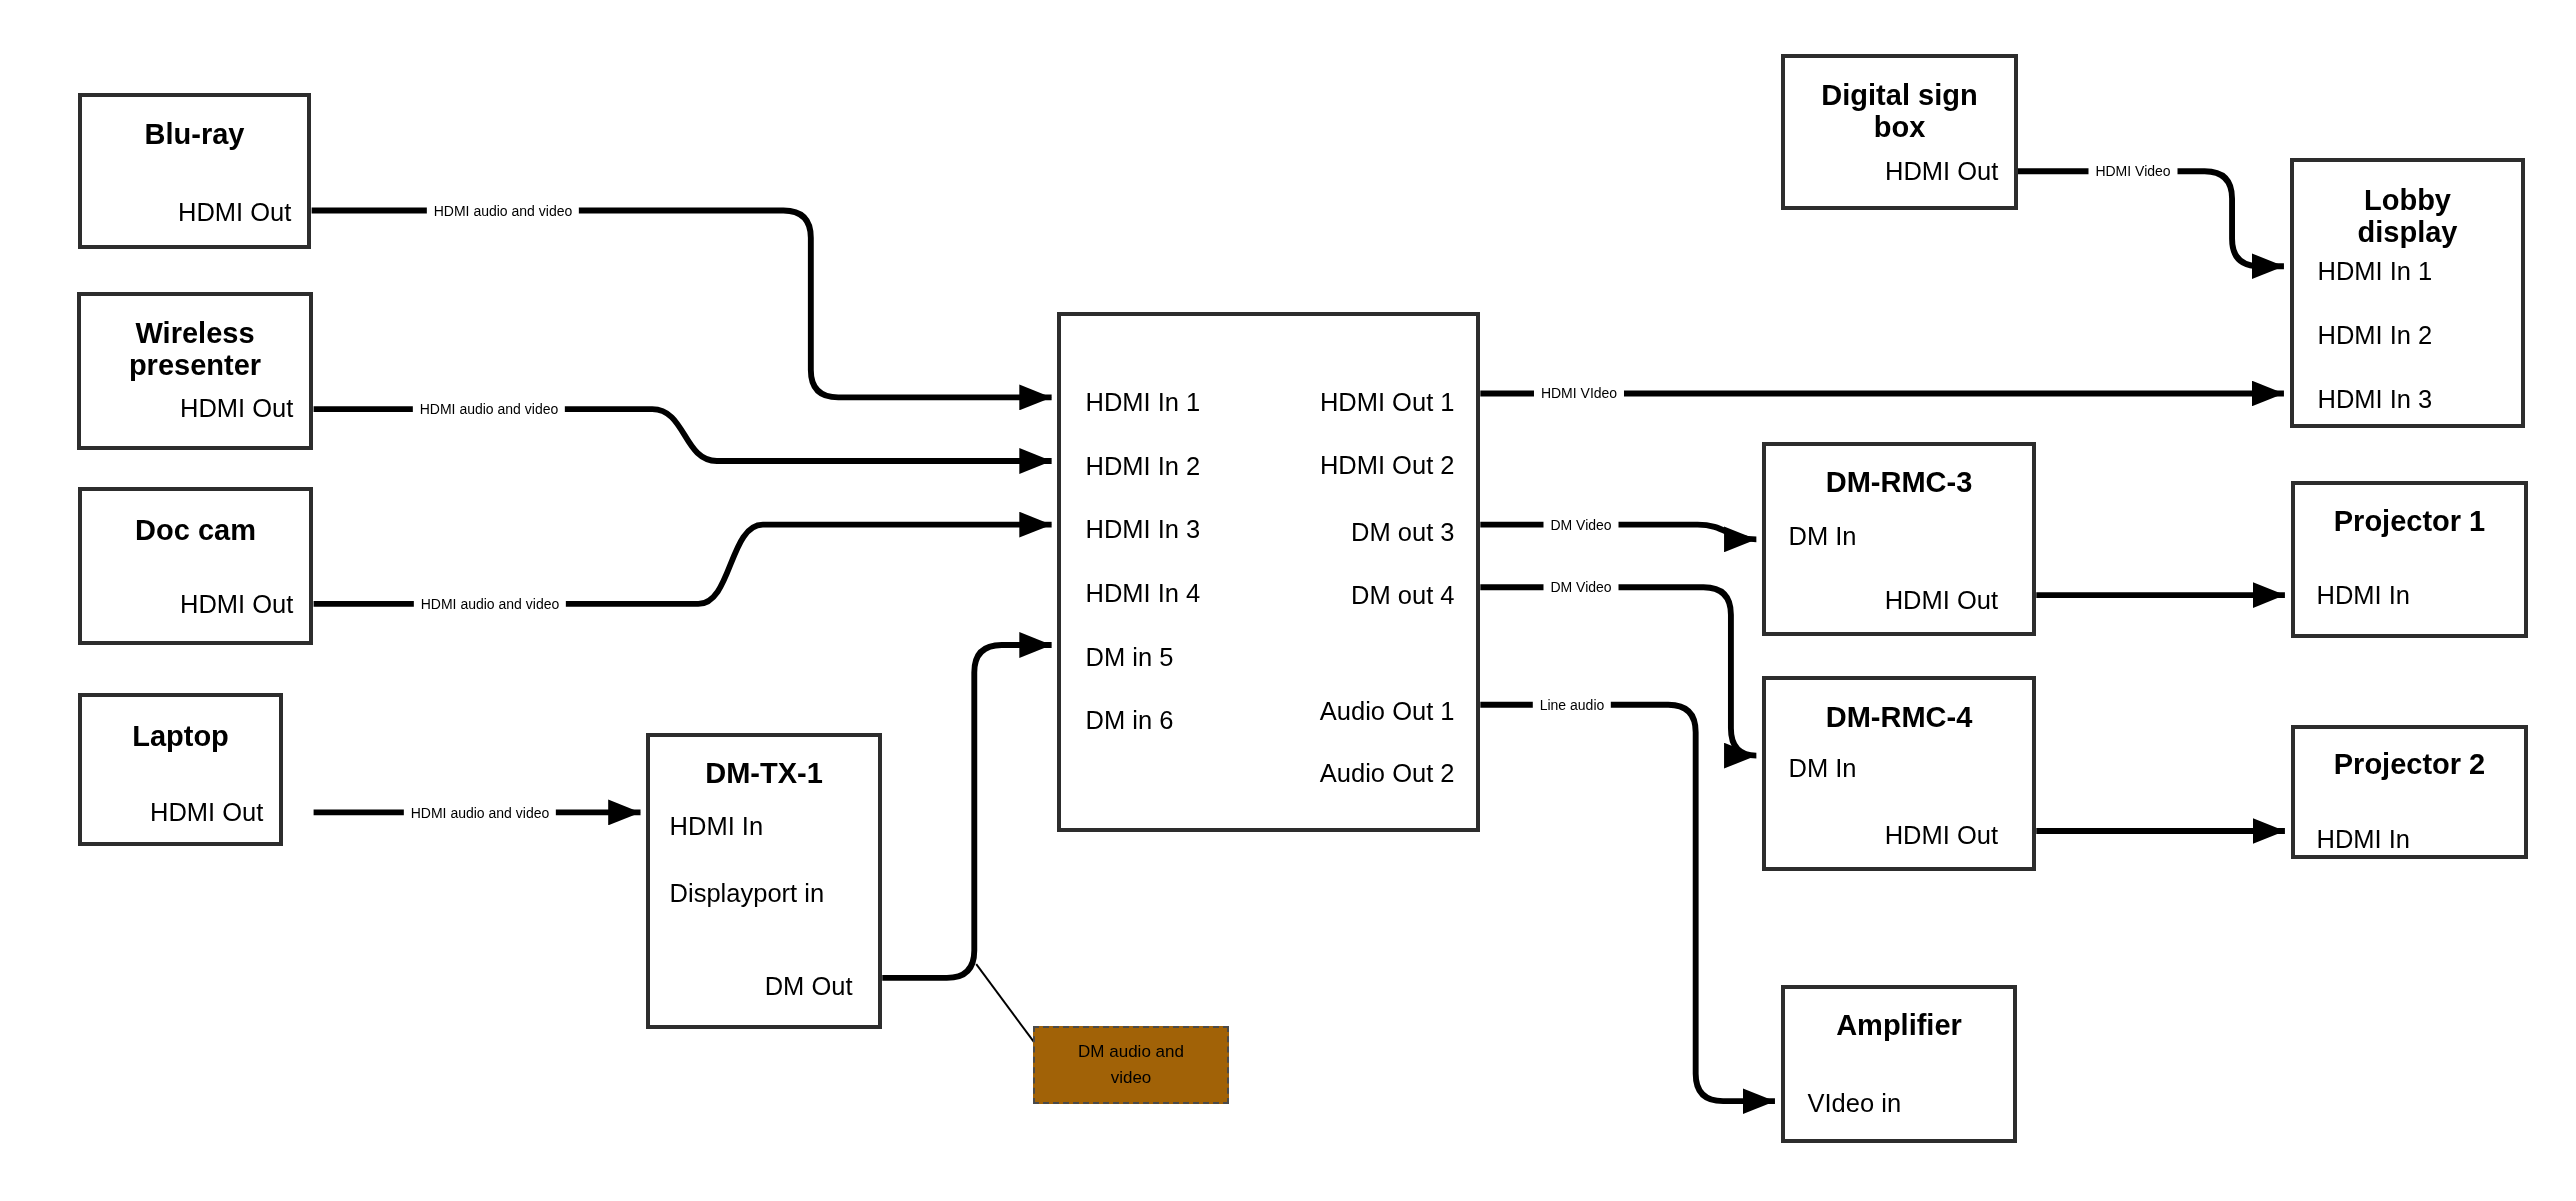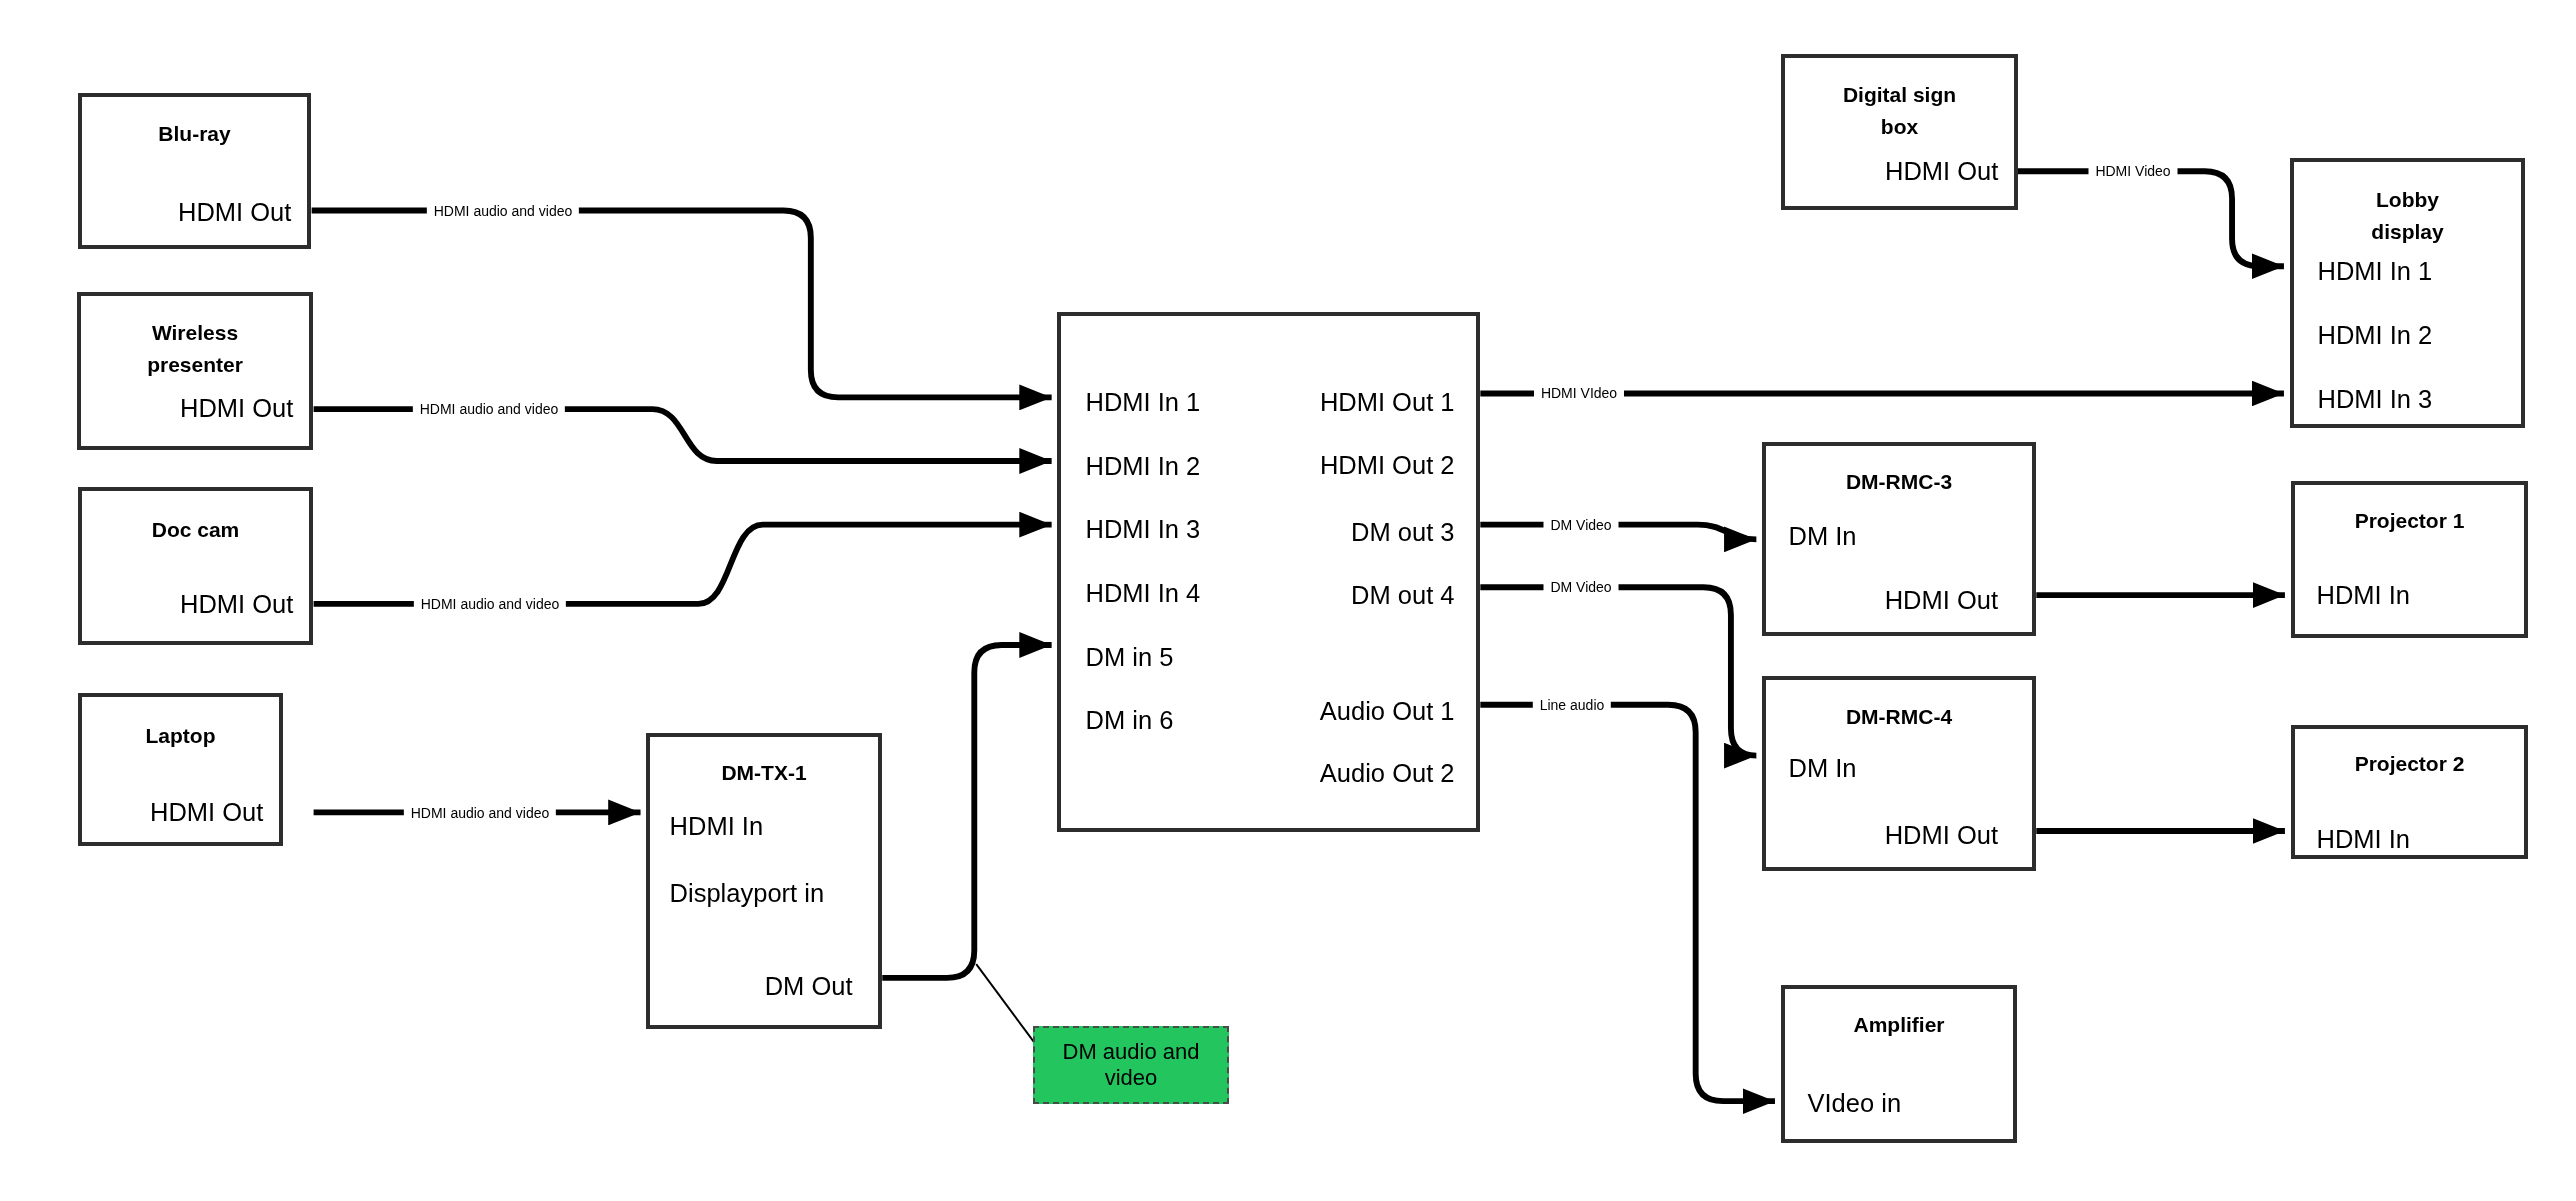--- a/index.html
+++ b/index.html
@@ -16,21 +16,21 @@
     position:absolute;
     background:#ffffff;
     border:4.9px solid #2d2d2d;
     box-sizing:border-box;
     z-index:2;
   }
   .box .title{
     position:absolute;left:0;width:100%;
     text-align:center;
     font-weight:bold;
-    font-size:21px;line-height:34px;
+    font-size:29px;line-height:34px;
     white-space:nowrap;
   }
   .port{
     position:absolute;
     font-size:25.5px;
     white-space:nowrap;
     transform:translateY(-50%);
   }
   .port.pl{left:19.6px;}
   .port.pr{right:15.7px;text-align:right;}
@@ -40,23 +40,23 @@
     background:#ffffff;
     padding:0 6.9px;
     font-size:14px;
     white-space:nowrap;
     z-index:3;
   }
   .note{
     position:absolute;
     border:2px dashed #4a4a4a;
     box-sizing:border-box;
-    background:#22c55e;
+    background:#a16207;
     text-align:center;
-    font-size:22px;
+    font-size:17px;
     line-height:26.4px;
     padding-top:10.8px;
     z-index:2;
   }
 </style>
 </head>
 <body>
 
 <div class="canvas">
 

